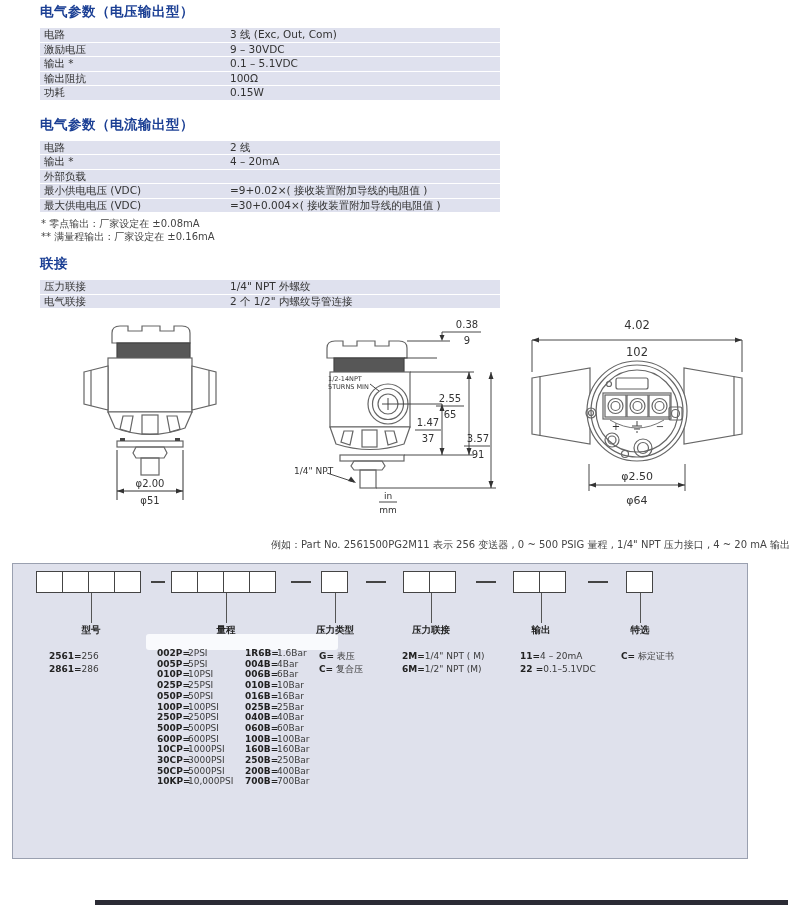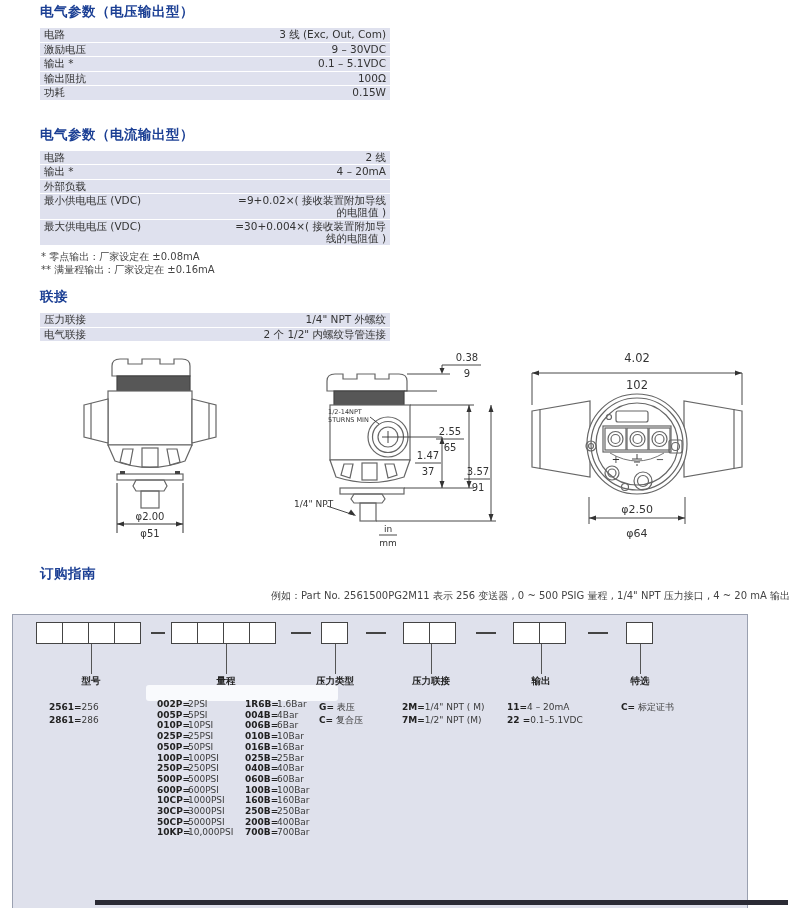--- a/index.html
+++ b/index.html
@@ -1,28 +1,28 @@
 <!DOCTYPE html>
 <html><head>
 <meta charset="utf-8">
 <style>
   * { margin:0; padding:0; box-sizing:border-box; }
   html,body { width:790px; }
   body { height:908px; position:relative; overflow:hidden; background:#fff;
          font-family:"DejaVu Sans","Liberation Sans",sans-serif; color:#333; }
   .wrap { padding:3px 0 0 40px; }
   .sec-title { color:#1b3f94; font-size:13.5px; font-weight:bold; letter-spacing:.5px; margin-bottom:7px; }
-  .spec-table { width:350px; }
+  .spec-table { width:460px; }
   .row { display:flex; background:#dfe1ee; margin-bottom:1px; padding:1px 4px; min-height:13px;
          font-size:10.5px; line-height:11.5px; align-items:flex-start; }
   .lab { flex:0 0 186px; }
-  .val { flex:1;text-align:right; }
+  .val { flex:1; }
   .notes { margin:5px 0 0 1px; }
   .note { font-size:10px; line-height:13px; color:#444; white-space:pre-wrap; }
-  .gap1 { margin-top:26px; }
+  .gap1 { margin-top:16px; }
   .gap2 { margin-top:12px; }
   .drawings { position:relative; height:218px; margin-top:6px; }
   .drw { position:absolute; top:0; }
   svg text { font-family:"DejaVu Sans","Liberation Sans",sans-serif; fill:#333; }
   .ord-example { font-size:10px; color:#444; margin-top:6px;text-align:right; }
   .ord-box { position:relative; margin:11px 0 0 12px; width:736px; height:296px;
              background:#dfe1ec; border:1px solid #9aa0b0; }
   .pn-group { position:absolute; top:7px; display:flex; }
   .pn-cell { width:27px; height:22px; background:#fff; border:1px solid #444; margin-left:-1px; }
   .pn-dash { position:absolute; top:17px; height:2px; background:#444; }
@@ -258,21 +258,20 @@
     <text x="104" y="116" text-anchor="middle" font-size="10">+</text>
     <text x="148" y="116" text-anchor="middle" font-size="10">−</text>
     <text x="125" y="15" text-anchor="middle" font-size="11.5">4.02</text>
     <text x="125" y="42" text-anchor="middle" font-size="11.5">102</text>
     <text x="125" y="166" text-anchor="middle" font-size="11">φ2.50</text>
     <text x="125" y="190" text-anchor="middle" font-size="11">φ64</text>
   </svg>
 </div>
 
 <div class="wrap" style="padding-top:0">
-  <h2 class="sec-title" style="margin-bottom:0">订购指南</h2>
   <div class="ord-example">例如：Part No. 2561500PG2M11 表示 256 变送器 , 0 ~ 500 PSIG 量程 , 1/4" NPT 压力接口 , 4 ~ 20 mA 输出</div>
 </div>
 
 <div class="ord-box">
   <div class="range-hilite"></div>
 
   <div class="pn-group" style="left:24px">
     <div class="pn-cell"></div>
       <div class="pn-cell"></div>
       <div class="pn-cell"></div>
@@ -339,24 +338,24 @@
     <div><b class="rc1">10KP=</b><span class="rv1">10,000PSI</span><b class="rc2">700B=</b><span>700Bar</span></div>
   </div>
 
   <div class="opt-col" style="left:306px">
     <div><b>G=</b> <span>表压</span></div>
     <div><b>C=</b> <span>复合压</span></div>
   </div>
 
   <div class="opt-col" style="left:389px">
     <div><b>2M=</b><span>1/4" NPT ( M)</span></div>
-    <div><b>7M=</b><span>1/2" NPT (M)</span></div>
-  </div>
-
-  <div class="opt-col" style="left:494px">
+    <div><b>6M=</b><span>1/2" NPT (M)</span></div>
+  </div>
+
+  <div class="opt-col" style="left:507px">
     <div><b>11=</b><span>4 – 20mA</span></div>
     <div><b>22 =</b><span>0.1–5.1VDC</span></div>
   </div>
 
   <div class="opt-col" style="left:608px">
     <div><b>C=</b> <span>标定证书</span></div>
   </div>
 
 </div>
 

